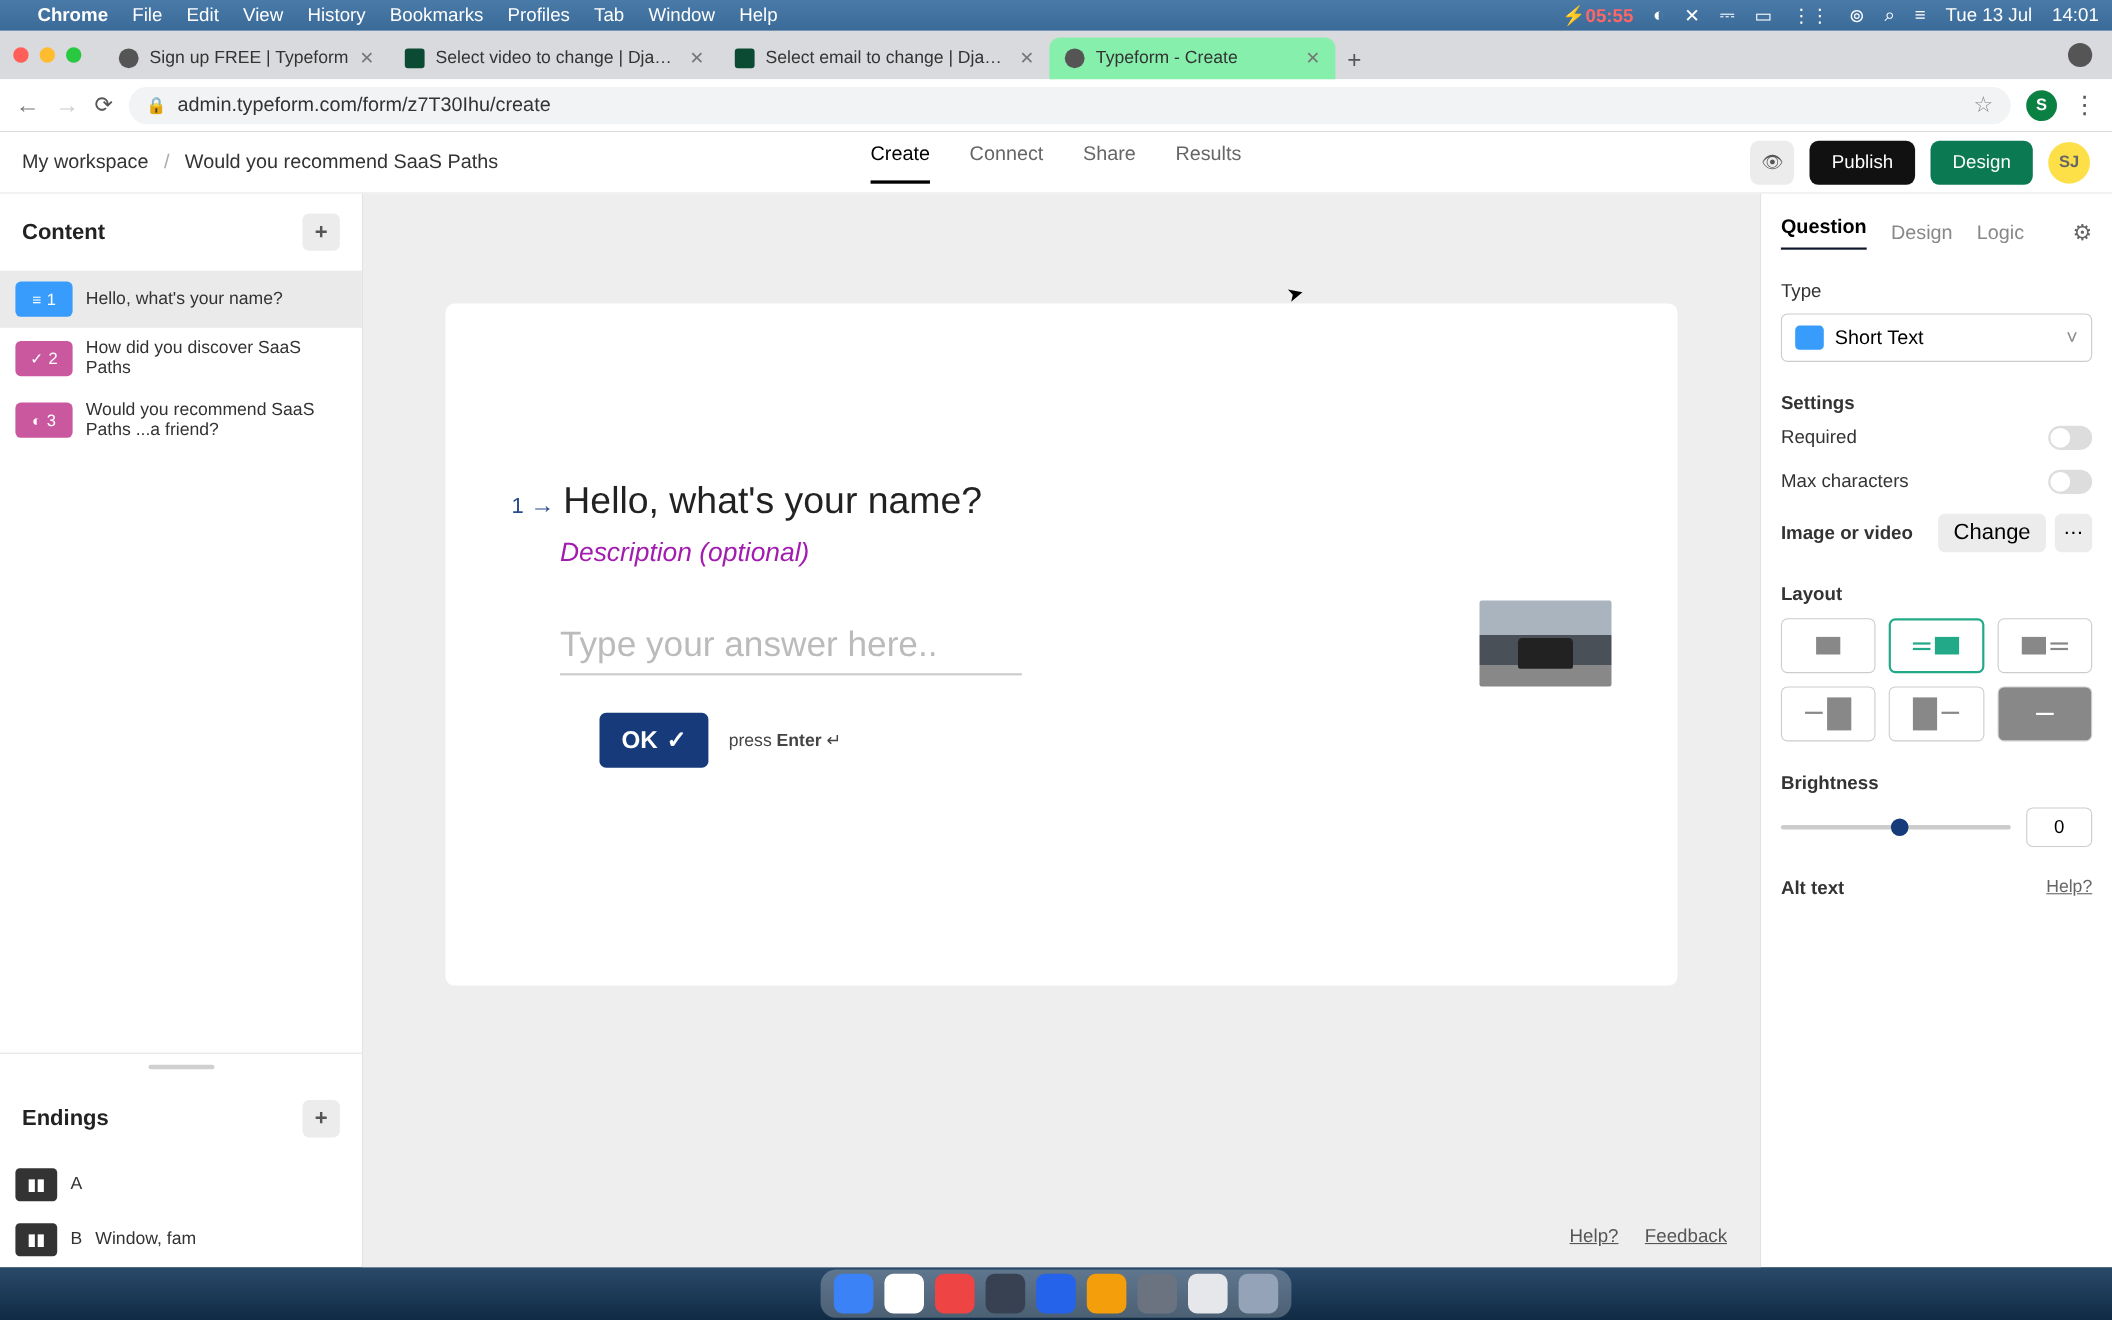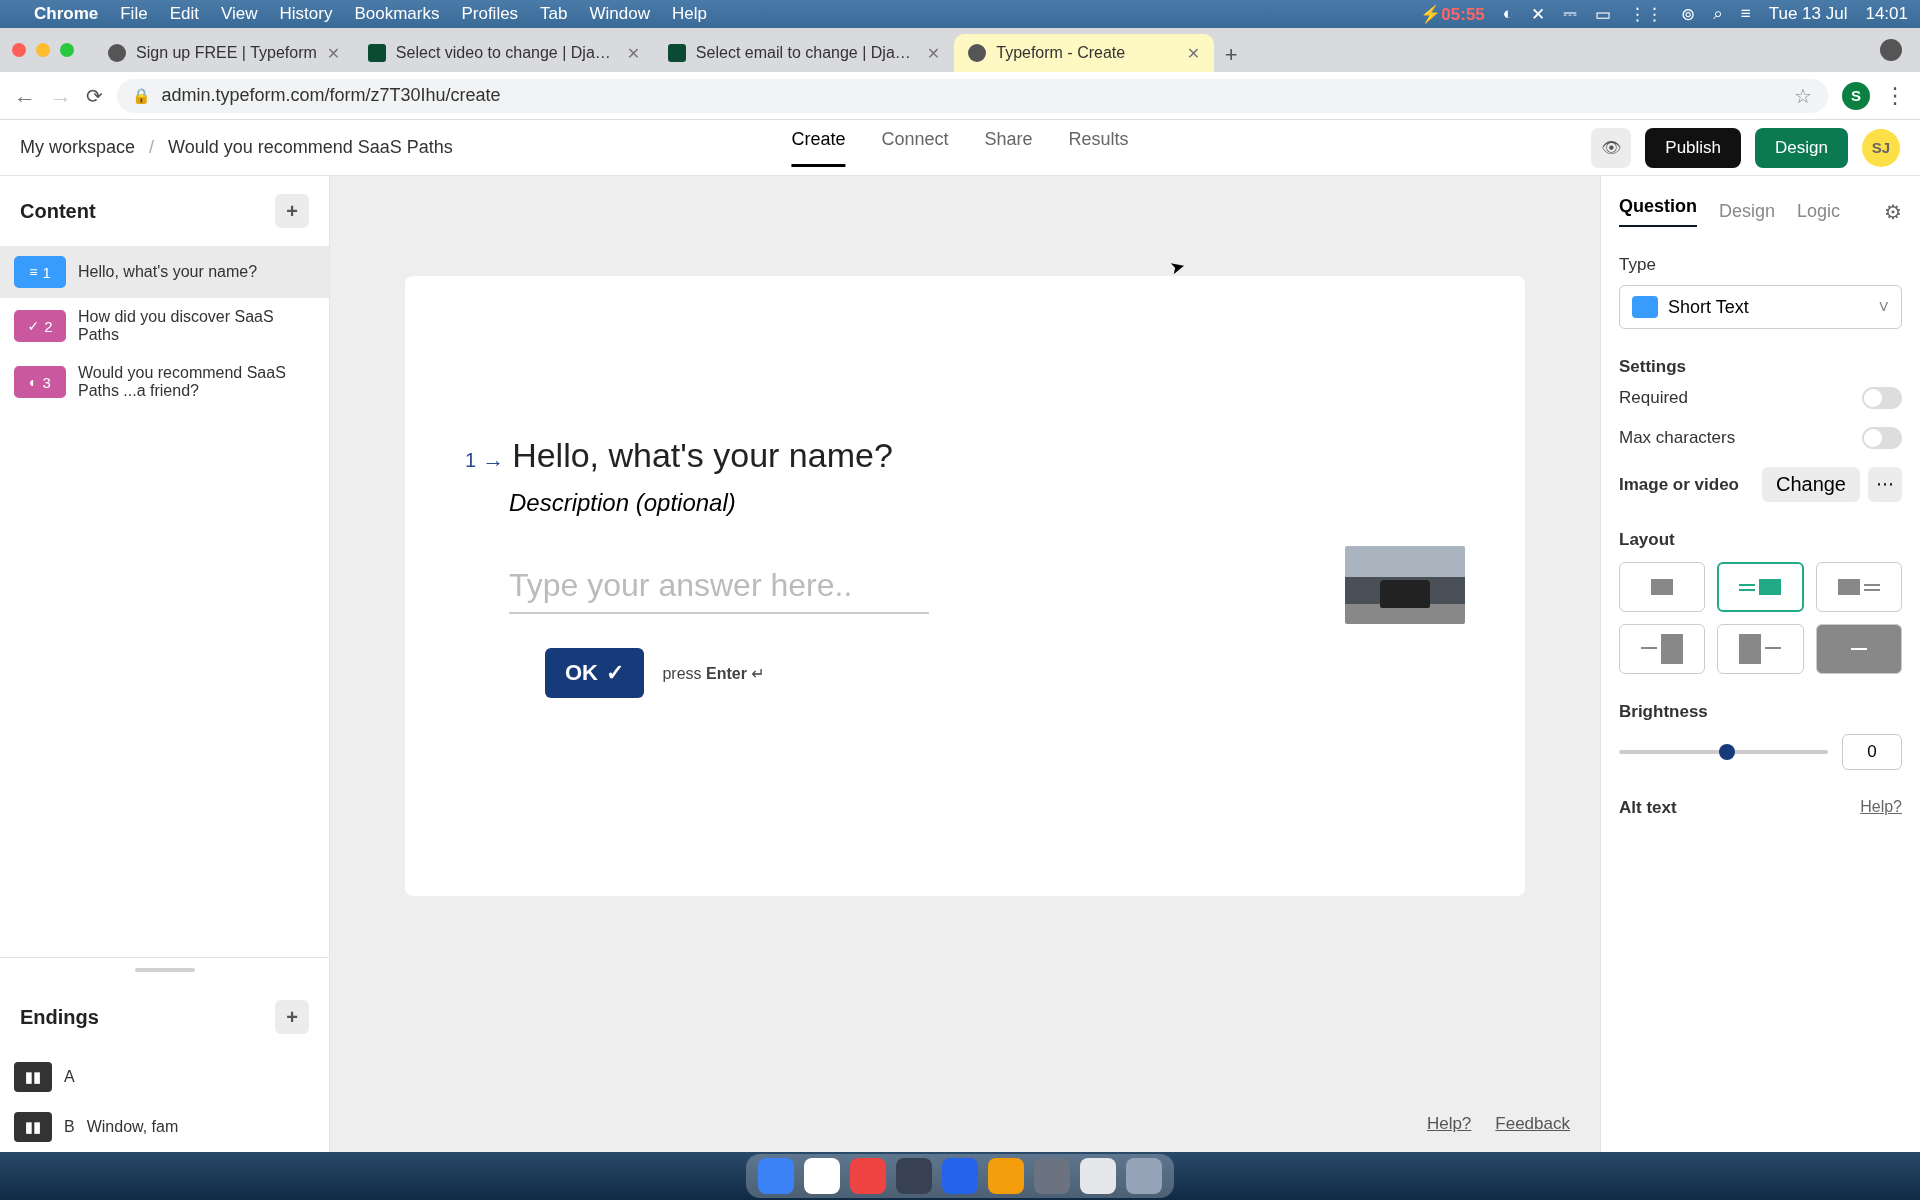--- a/index.html
+++ b/index.html
@@ -11,21 +11,21 @@
 .menubar-right { display: flex; align-items: center; gap: 18px; }
 .apple-logo { font-size: 18px; }
 .battery-time { color: #ff6666; font-weight: 600; }
 
 
 .tabs-row { height: 44px; background: #d9dade; display: flex; align-items: flex-end; padding-left: 12px; }
 .traffic-lights { display: flex; gap: 10px; margin-right: 20px; align-self: center; }
 .traffic-lights span { width: 14px; height: 14px; border-radius: 50%; display: inline-block; }
 .tl-red { background: #ff5f57; } .tl-yellow { background: #febc2e; } .tl-green { background: #28c840; }
 .tab { height: 38px; display: flex; align-items: center; padding: 0 14px; border-radius: 10px 10px 0 0; min-width: 260px; max-width: 300px; font-size: 16px; color: #333; gap: 10px; position: relative; }
-.tab.active { background: #fef9c3; }
+.tab.active { background: #86efac; }
 .tab .favicon { width: 18px; height: 18px; border-radius: 50%; background: #555; display: inline-block; }
 .tab .fav-django { background: #0c4b33; border-radius: 3px; }
 .tab .close-x { margin-left: auto; color: #777; font-size: 16px; }
 .new-tab { width: 34px; height: 34px; display: flex; align-items: center; justify-content: center; font-size: 22px; color: #555; }
 .chrome-menu { margin-left: auto; margin-right: 18px; align-self: center; width: 22px; height: 22px; border-radius: 50%; background: #555; }
 
 
 .addr-row { height: 48px; background: #fff; border-bottom: 1px solid #dcdcdc; display: flex; align-items: center; padding: 0 14px; gap: 14px; }
 .nav-arrow { color: #777; font-size: 22px; }
 .nav-arrow.disabled { color: #ccc; }
@@ -66,21 +66,21 @@
 
 
 .canvas { flex: 1; background: #eeeeee; display: flex; align-items: flex-start; justify-content: center; padding-top: 100px; position: relative; }
 .cursor-pointer { position: absolute; top: 80px; left: 840px; font-size: 18px; color: #000; transform: rotate(-15deg); }
 .card { width: 1120px; height: 620px; background: #fff; border-radius: 8px; padding: 160px 60px 40px 60px; display: flex; }
 .card-left { flex: 1; }
 .q-number { color: #2a4b8d; font-size: 20px; margin-right: 6px; }
 .q-arrow { color: #2a4b8d; font-size: 22px; }
 .q-title { font-size: 34px; color: #222; margin-left: 8px; }
 .q-title-row { display: flex; align-items: baseline; }
-.desc { font-size: 24px; color: #000000; font-style: italic; margin: 14px 0 50px 44px; }
+.desc { font-size: 24px; color: #a21caf; font-style: italic; margin: 14px 0 50px 44px; }
 .answer-input { font-size: 32px; color: #bbb; border: none; border-bottom: 2px solid #ccc; width: 420px; margin-left: 44px; padding-bottom: 8px; }
 .ok-row { margin-top: 34px; margin-left: 44px; display: flex; align-items: center; gap: 18px; padding-left: 36px; }
 .ok-btn { background: #173a7a; color: #fff; padding: 12px 20px; border-radius: 6px; font-size: 22px; font-weight: 600; display: flex; align-items: center; gap: 8px; }
 .press-enter { font-size: 16px; color: #444; }
 .card-img { width: 120px; height: 78px; background: linear-gradient(to bottom, #aab4bf 40%, #4a5058 40%, #4a5058 75%, #888 75%); margin-top: 110px; border-radius: 2px; position: relative; }
 .card-img::after { content: ''; position: absolute; left: 35px; top: 34px; width: 50px; height: 28px; background: #222; border-radius: 4px 4px 2px 2px; }
 
 .footer-links { position: absolute; bottom: 18px; right: 30px; font-size: 17px; color: #555; display: flex; gap: 24px; text-decoration: underline; }
 
 

